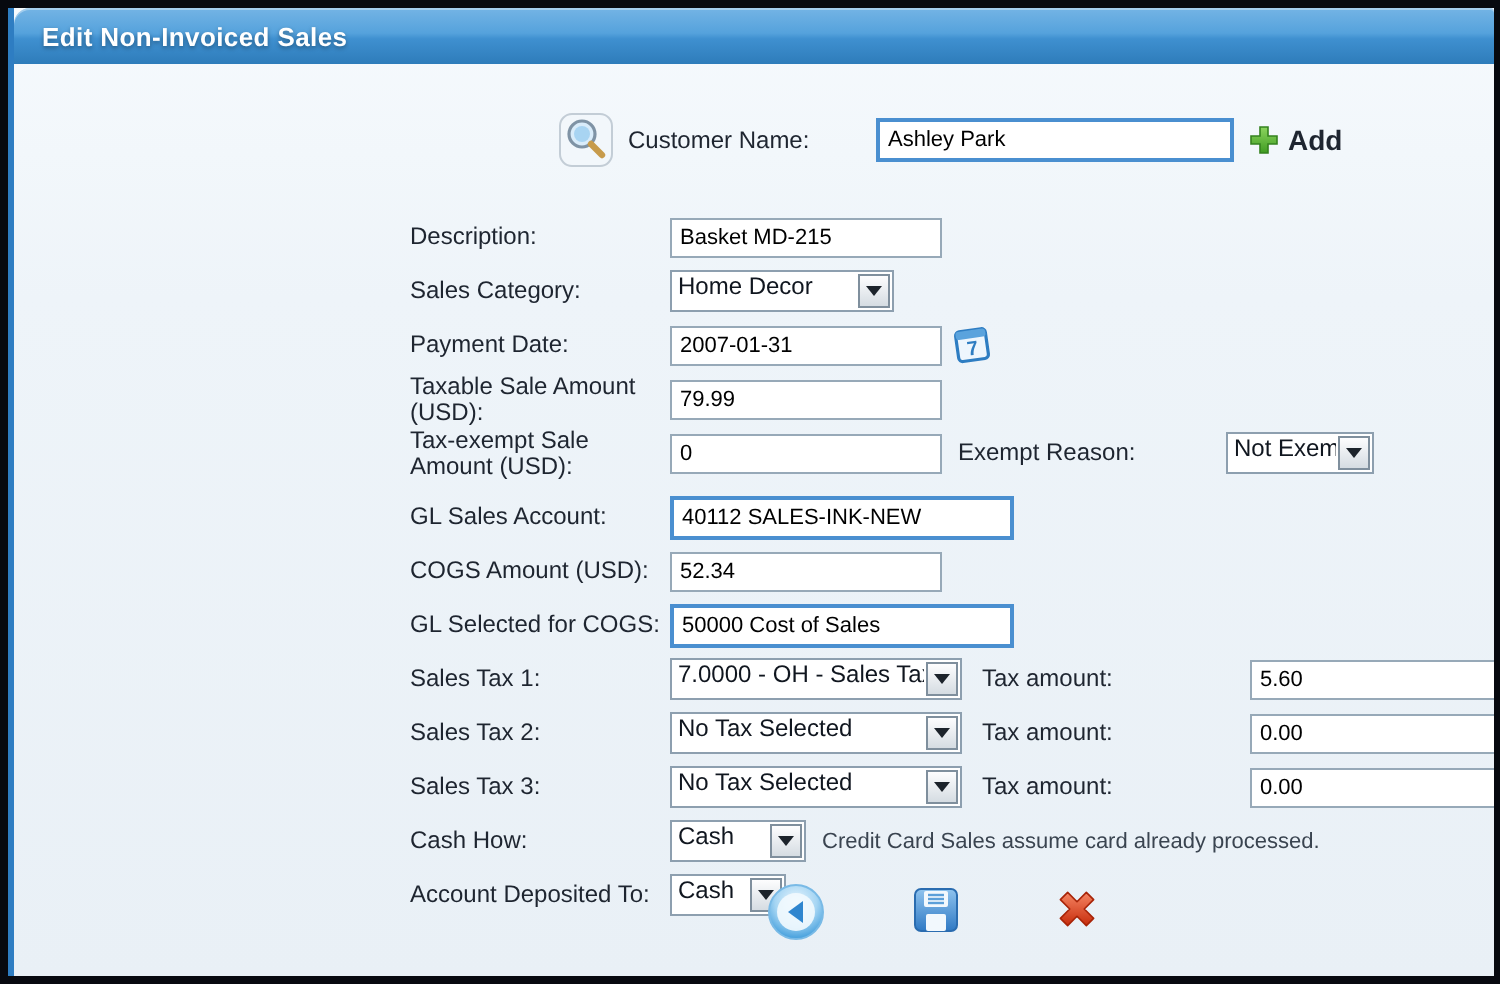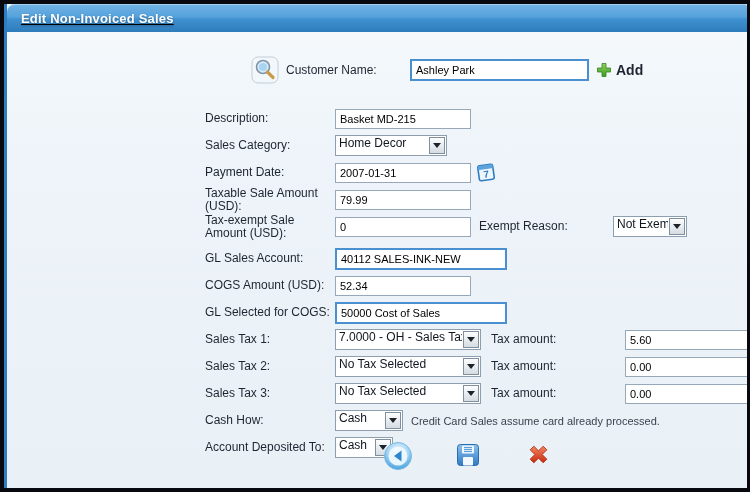--- a/index.html
+++ b/index.html
@@ -8,35 +8,34 @@
   .frame {
     width:750px; height:492px;
     background:#07090f;
     padding:4px 3px 4px 4px;
   }
   .page {
     position:relative; width:100%; height:100%;
     background:linear-gradient(180deg,#f6fafd 0%, #eef4f9 30%, #e9f0f6 100%);
     border-left:3px solid #2e7dc2;
     overflow:hidden;
-    text-decoration:underline;
   }
   .titlebar {
     height:28px;
     background:linear-gradient(180deg,#74b4e5 0%, #55a2dc 45%, #3f90d0 55%, #2e7cba 100%);
     border-radius:8px 2px 0 0;
     display:flex; align-items:center; padding-left:14px;
     box-shadow: inset 0 1px 0 rgba(255,255,255,.35);
   }
   .titlebar .title {
     color:#ffffff; font-weight:bold; font-size:13px;
     text-shadow:0 1px 2px rgba(0,0,0,.35); letter-spacing:.2px;
   }
   .customer-row {
-    position:absolute; left:244px; top:52px;
+    position:absolute; left:272px; top:52px;
     display:flex; align-items:center;
   }
   .lbl { font-size:12px; color:#1e2530; line-height:13px; }
   .customer-row .lbl { margin-left:7px; width:124px; }
   .inp {
     height:20px; border:1px solid #97a9b8; background:#fff;
     font-family:"Liberation Sans", sans-serif; font-size:11px; color:#000000;
     padding:1px 4px; outline:none;
   }
   .inp.hl { border:2px solid #4a8fd0; height:22px; }

